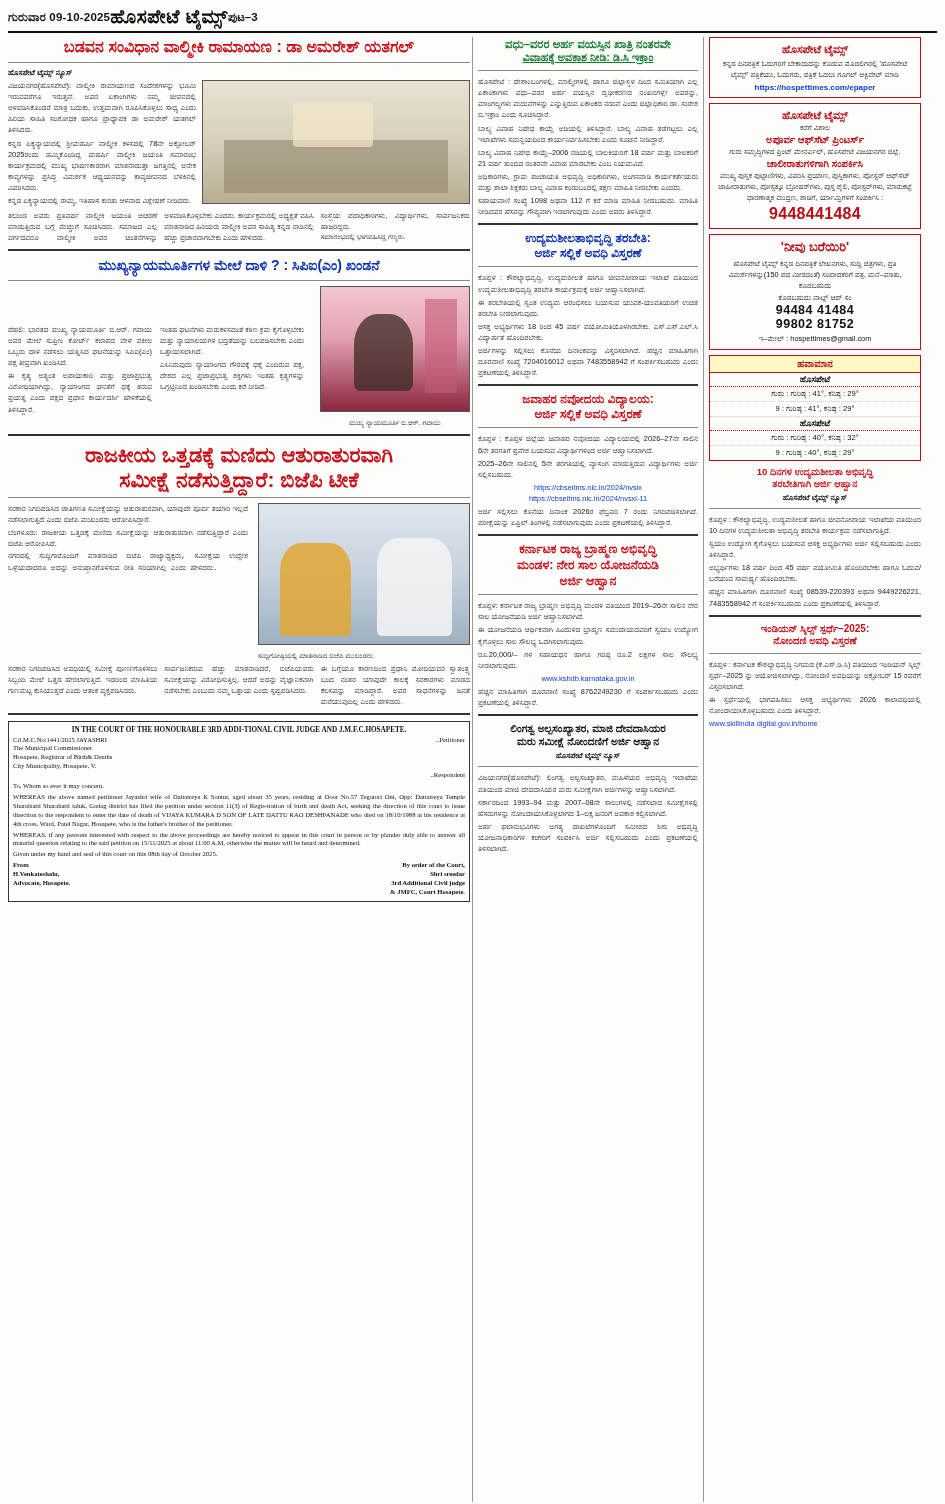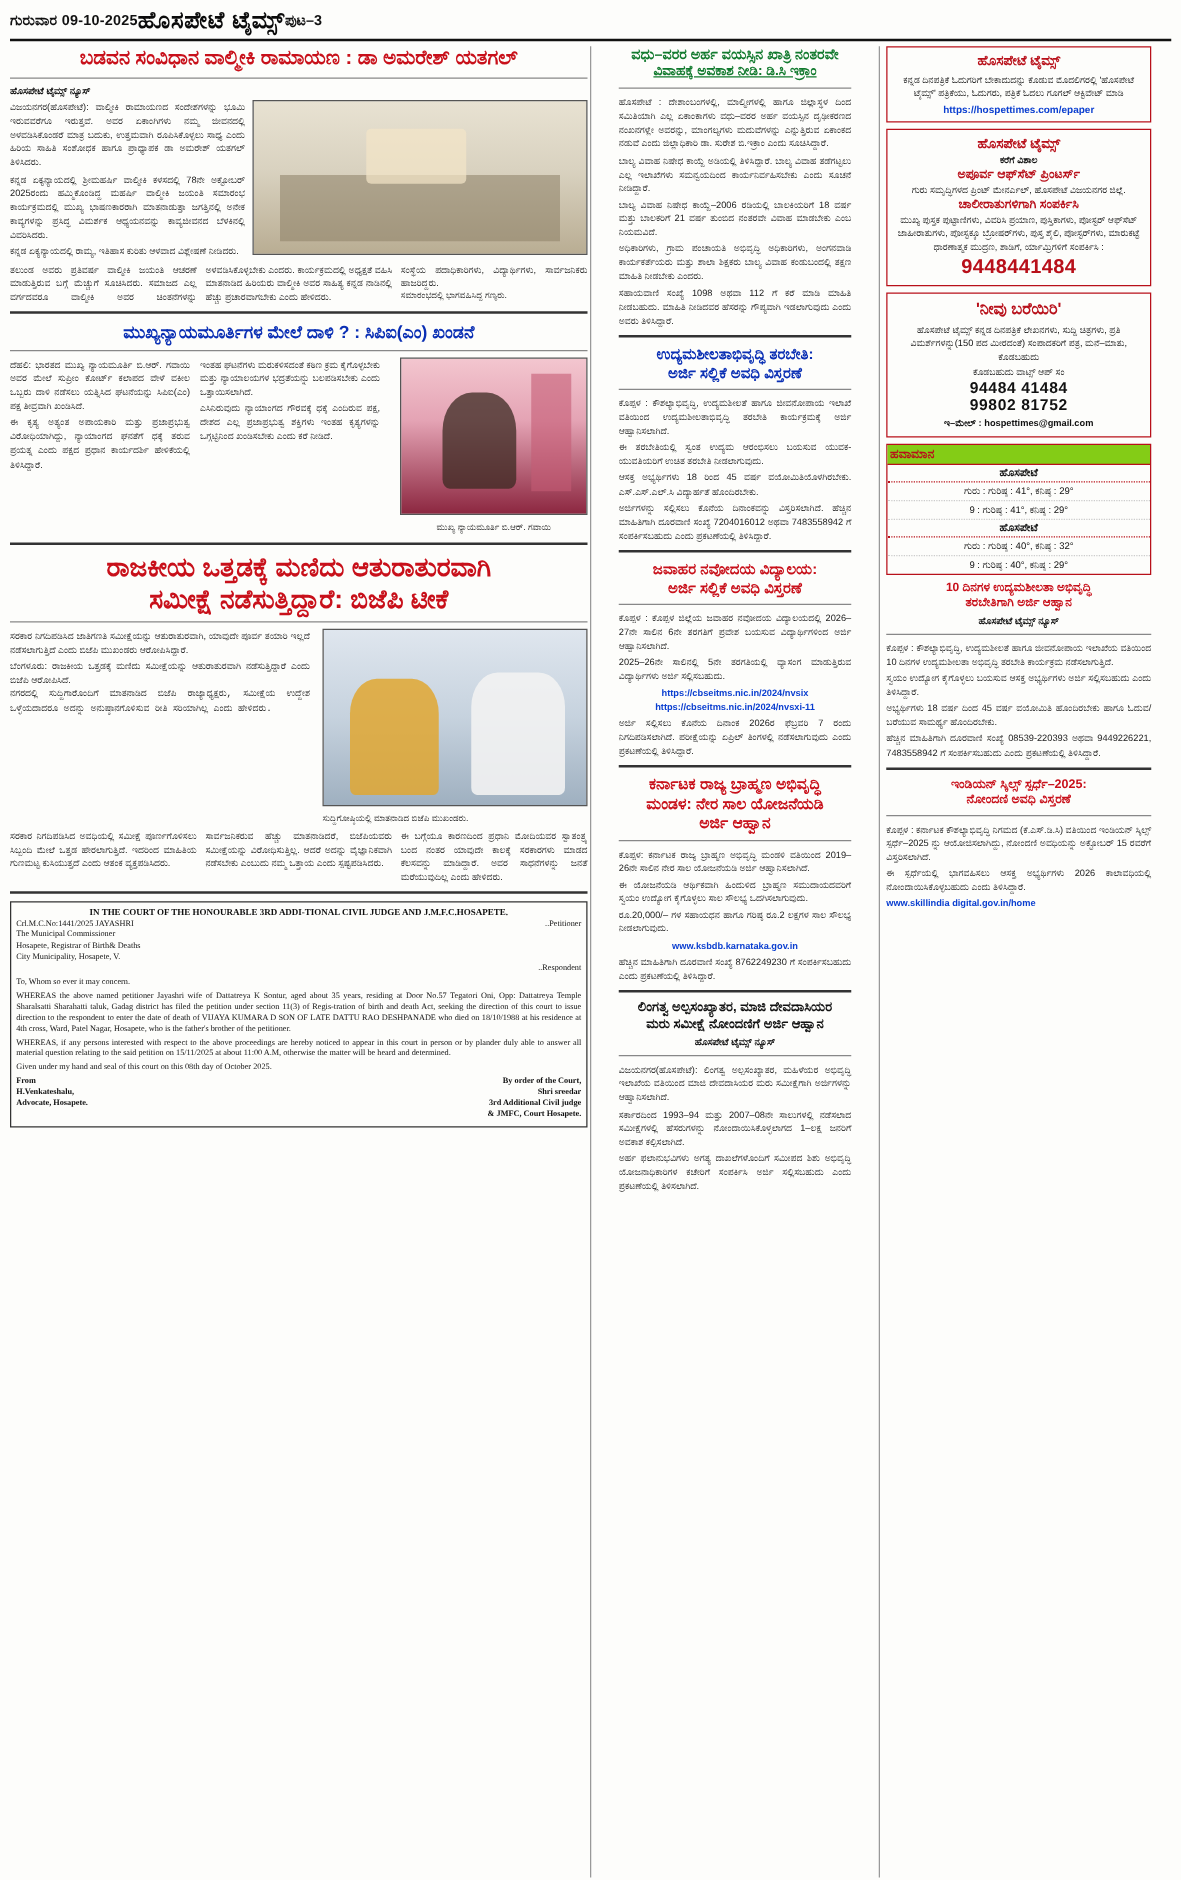--- a/index.html
+++ b/index.html
@@ -35,21 +35,21 @@
   .masthead .page-no { font-size: 11.5px; font-weight: bold; }
 
   
   .grid {
     display: grid;
     grid-template-columns: 462px 232px 215px;
     gap: 2px;
     height: 1465px;
   }
   .colA { position: relative; }
-  .colB { position: relative; border-left: 1px solid #999; border-right:1px solid #999; padding: 0 22px; }
+  .colB { position: relative; border-left: 1px solid #999; border-right:1px solid #999; padding: 0 5px; }
   .colC { position: relative; padding-left: 3px; }
 
   
   .headline {
     text-align: center;
     font-weight: bold;
     line-height: 1.25;
   }
   .hl-blue { color: #0a2fb4; }
   .hl-red { color: #c8101a; }
@@ -63,21 +63,21 @@
     font-size: 7.6px; font-weight: bold; text-align: center; color:#111;
     margin: 3px 0 2px;
   }
   .body-text {
     font-size: 7.4px;
     line-height: 1.5;
     text-align: justify;
     color: #1a1a1a;
     hyphens: auto;
   }
-  .two-col { column-count: 2; column-gap: 8px; }
+  .two-col { column-count: 2; column-gap: 8px; margin-top: 38px; }
   .three-col { column-count: 3; column-gap: 7px; }
 
   
   .photo {
     border: 1px solid #555;
     background: #cfd6dc;
     position: relative;
     overflow: hidden;
   }
   .cap { font-size:7px; line-height:1.4; text-align:justify; color:#1a1a1a; }
@@ -90,40 +90,40 @@
     text-align: center;
   }
   .adbox .t1 { color:#b8101a; font-weight:bold; font-size:11px; line-height:1.3; }
   .adbox .t2 { font-size:7.4px; line-height:1.5; color:#111;text-align:center; }
   .adbox .link { color:#0b3fd0; font-size:8px; font-weight:bold; word-break:break-all; }
   .bigphone { color:#b8101a; font-weight:bold; font-size:16px; letter-spacing:.3px; }
   .midphone { font-weight:bold; font-size:12.5px; letter-spacing:.5px; }
 
   
   .wx { border:1px solid #b8101a; margin-bottom:5px; }
-  .wx .wx-h { background:#84cc16; color:#b8101a; font-weight:bold; font-size:10px; padding:2px; border-bottom:1px solid #b8101a;}
+  .wx .wx-h { background:#fef9c3; color:#b8101a; font-weight:bold; font-size:10px; text-align:center; padding:2px; border-bottom:1px solid #b8101a;}
   .wx .wx-city { text-align:center; font-size:8.6px; font-weight:bold; padding:1px; border-bottom:1px dotted #b8101a; color:#111;}
   .wx .wx-row { display:flex; font-size:7.6px; padding:2px 3px; border-bottom:1px dotted #ccc;justify-content:flex-end;}
   .wx .wx-row span { flex:1; text-align:center; }
 
   
   .notice {
     border:1px solid #333;
     padding:4px;
     font-size:6.6px;
     line-height:1.35;
     text-align:justify;
     font-family:"Liberation Serif", serif;
   }
   .notice .nh { text-align:center; font-weight:bold; font-size:7.2px; line-height:1.3; }
   .notice .sig { text-align:right; font-weight:bold; }
   .notice .left-sig { float:left; text-align:left; font-weight:bold; }
 
   .center { text-align:center; }
-  .bold { font-weight:bold; }
+  .bold { font-weight:normal; }
   .mt2 { margin-top:2px;}
 
   .wrapimg-r { float:right; margin:0 0 4px 6px; }
   .clear { clear:both; }
 
   
   .p-hall { background: linear-gradient(#e8e2d2 0%, #d9d2c0 45%, #b9ad93 100%); }
   .p-hall:before{ content:""; position:absolute; left:8%; top:48%; width:84%; height:44%; background:#8d7f66; opacity:.55;}
   .p-hall:after{ content:""; position:absolute; left:34%; top:18%; width:30%; height:36%; background:#f3e6c8; opacity:.7; border-radius:4px;}
   .p-mic { background: linear-gradient(#f3c6cf 0%, #e4a3b4 40%, #8c2740 100%); }

